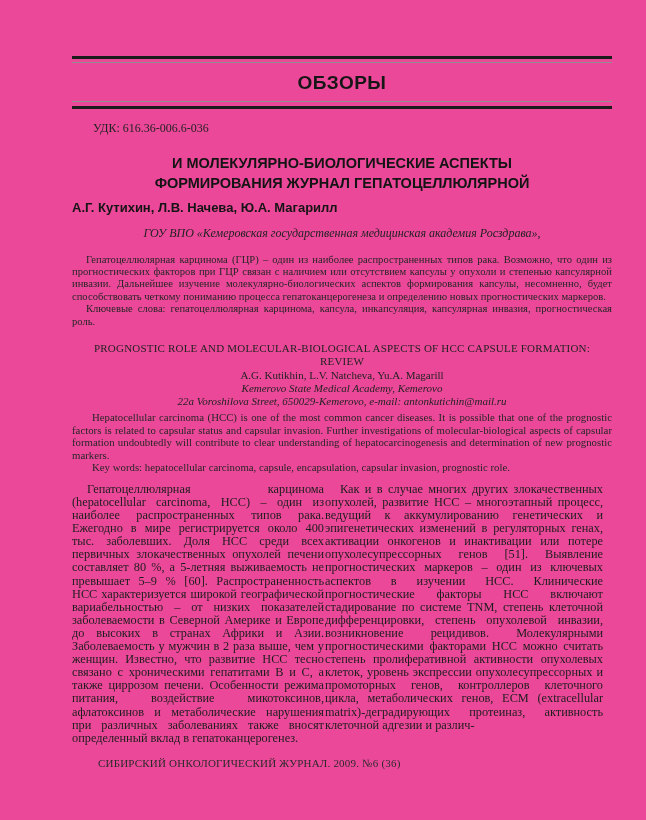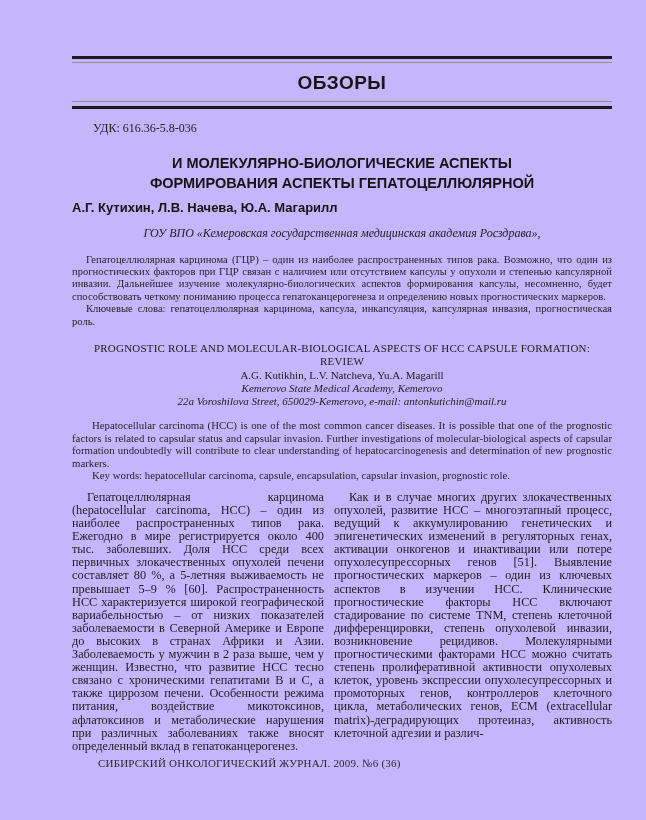--- a/index.html
+++ b/index.html
@@ -1,20 +1,20 @@
 <!DOCTYPE html>
 <html lang="ru"><head>
 <meta charset="utf-8">
 <style>
   html,body{margin:0;padding:0;background:#e9e9e9;}
   .page{
     position:relative;
     width:646px;height:820px;
     margin:0 auto;
-    background:#c4b5fd;
+    background:#ec4899;
     color:#1e1e1e;
     font-family:"Liberation Serif", serif;
     overflow:hidden;
     box-sizing:border-box;
   }
   .content{position:absolute;left:72px;width:540px;top:0;}
 
   
   .rule-top{margin-top:56px;border-top:3px solid #1b1b1b;border-bottom:1.5px solid #8f8f8f;height:3px;}
   .section-header{
@@ -52,29 +52,29 @@
   }
   .abstract p{margin:0;text-indent:14px;}
 
   .en-head{margin-top:14px;text-align:center;font-size:11px;line-height:13px;color:#222;}
   .en-title{letter-spacing:.2px;}
   .en-authors{margin-top:1px;}
   .en-affil{font-style:italic;}
   .en-affil span{display:block;}
 
   .abstract-en{
-    margin-top:11px;font-size:10.8px;line-height:12.6px;
+    margin-top:3px;font-size:10.8px;line-height:12.6px;
     text-align:justify;color:#262626;
   }
   .abstract-en p{margin:0;text-indent:20px;}
 
   
   .columns{
     margin-top:9px;
-    display:flex;gap:10px;
+    display:flex;gap:1px;
     font-size:12.3px;line-height:13.1px;
     text-align:justify;color:#1d1d1d;
   }
   .col-left{width:252px;flex:0 0 252px;}
   .col-right{width:278px;flex:0 0 278px;}
   .columns p{margin:0;text-indent:15px;}
 
   
   .footer{
     position:absolute;left:78px;top:757px;
@@ -84,25 +84,25 @@
 </head>
 <body>
 
 <div class="page">
   <div class="content">
 
     <div class="rule-top"></div>
     <div class="section-header">ОБЗОРЫ</div>
     <div class="rule-bottom"></div>
 
-    <div class="udc">УДК:  616.36-5.8-036</div>
+    <div class="udc">УДК:  616.36-006.6-036</div>
 
     <h1 class="article-title" style="margin:17px 0 0 0;">
       <span>И МОЛЕКУЛЯРНО-БИОЛОГИЧЕСКИЕ АСПЕКТЫ</span>
-      <span>ФОРМИРОВАНИЯ АСПЕКТЫ ГЕПАТОЦЕЛЛЮЛЯРНОЙ</span>
+      <span>ФОРМИРОВАНИЯ ЖУРНАЛ ГЕПАТОЦЕЛЛЮЛЯРНОЙ</span>
     </h1>
 
     <div class="authors">А.Г. Кутихин, Л.В. Начева, Ю.А. Магарилл</div>
 
     <div class="affiliation">
       <span>ГОУ ВПО «Кемеровская государственная медицинская академия Росздрава»,</span>
     </div>
 
     <div class="abstract">
       <p>Гепатоцеллюлярная карцинома (ГЦР) – один из наиболее распространенных типов рака. Возможно, что один из прогностических факторов при ГЦР связан с наличием или отсутствием капсулы у опухоли и степенью капсулярной инвазии. Дальнейшее изучение молекулярно-биологических аспектов формирования капсулы, несомненно, будет способствовать четкому пониманию процесса гепатоканцерогенеза и определению новых прогностических маркеров.</p>

